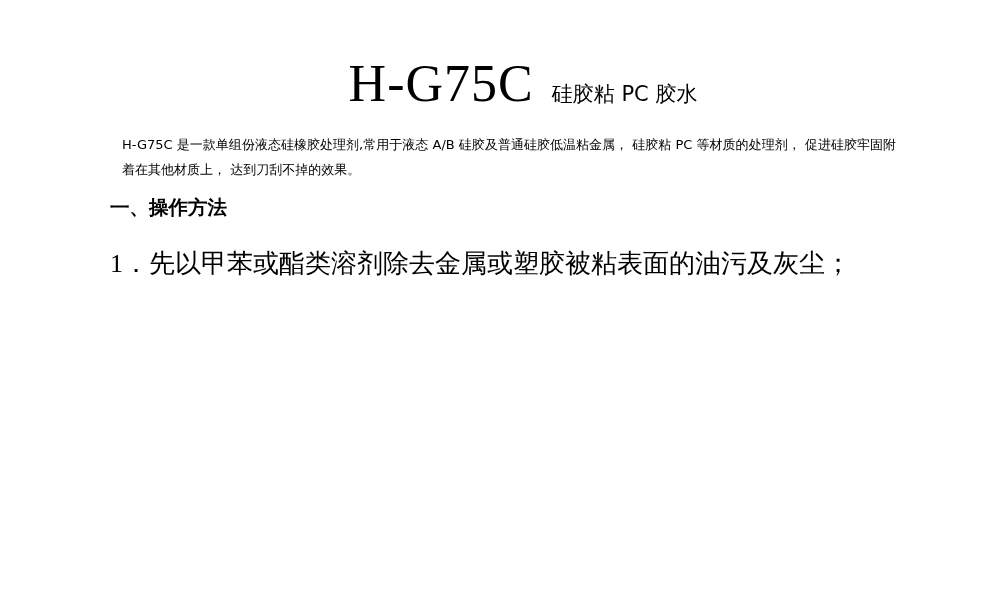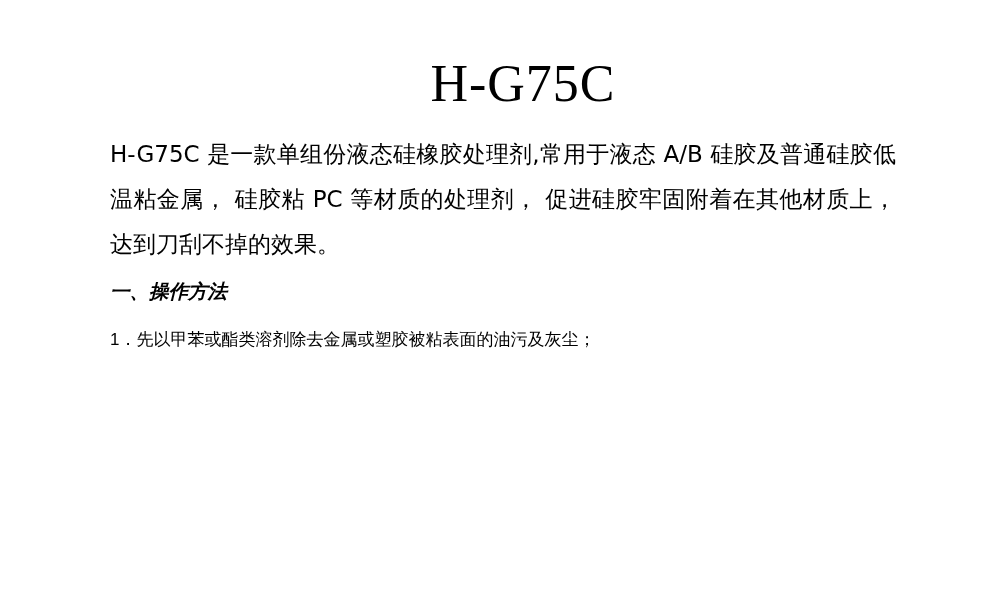--- a/index.html
+++ b/index.html
@@ -40,53 +40,53 @@
   }
   .doc-subtitle {
     font-family: "DejaVu Sans", sans-serif;
     font-size: 21px;
     font-weight: 400;
     margin-left: 18px;
     white-space: nowrap;
   }
   .para {
     font-family: "DejaVu Sans", sans-serif;
-    font-size: 23px;
+    font-size: 13px;
     line-height: 1.95;
     text-align: justify;
     text-justify: inter-ideograph;
-    margin: 0 0 2px 0;
+    margin: 0 0 2px 12px;
   }
   .para.body-indent {
     text-indent: 0;
   }
   .section-head {
     font-family: "DejaVu Sans", sans-serif;
     font-size: 19.5px;
     font-weight: bold;
     line-height: 1.95;
     margin: 6px 0 2px 0;
-    font-style: italic;
   }
   .list-item {
-    font-family: Liberation Sans, sans-serif;
-    font-size: 17px;
+    font-family: Liberation Serif, serif;
+    font-size: 26px;
     line-height: 1.95;
     margin: 12px 0 2px 0;
     text-align: justify;
     text-justify: inter-ideograph;
   }
 </style>
 </head>
 <body>
 
 <div class="page">
 
   <div class="title-row">
     <span class="doc-title">H-G75C</span>
+    <span class="doc-subtitle">硅胶粘 PC 胶水</span>
   </div>
 
   <p class="para body-indent">H-G75C 是一款单组份液态硅橡胶处理剂,常用于液态 A/B 硅胶及普通硅胶低温粘金属， 硅胶粘 PC 等材质的处理剂， 促进硅胶牢固附着在其他材质上， 达到刀刮不掉的效果。</p>
 
   <h2 class="section-head">一、操作方法</h2>
 
   <p class="list-item">1．先以甲苯或酯类溶剂除去金属或塑胶被粘表面的油污及灰尘；</p>
 
 </div>
 

